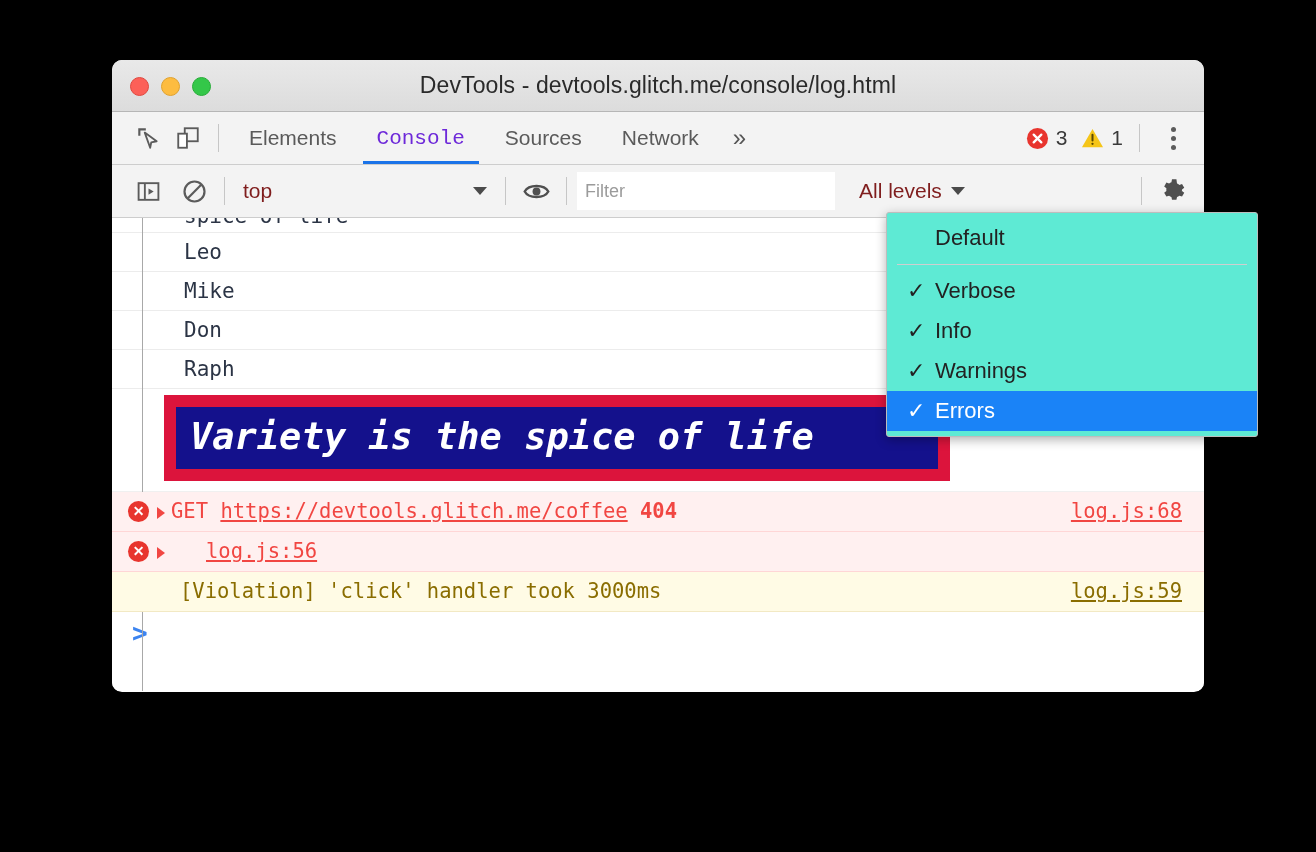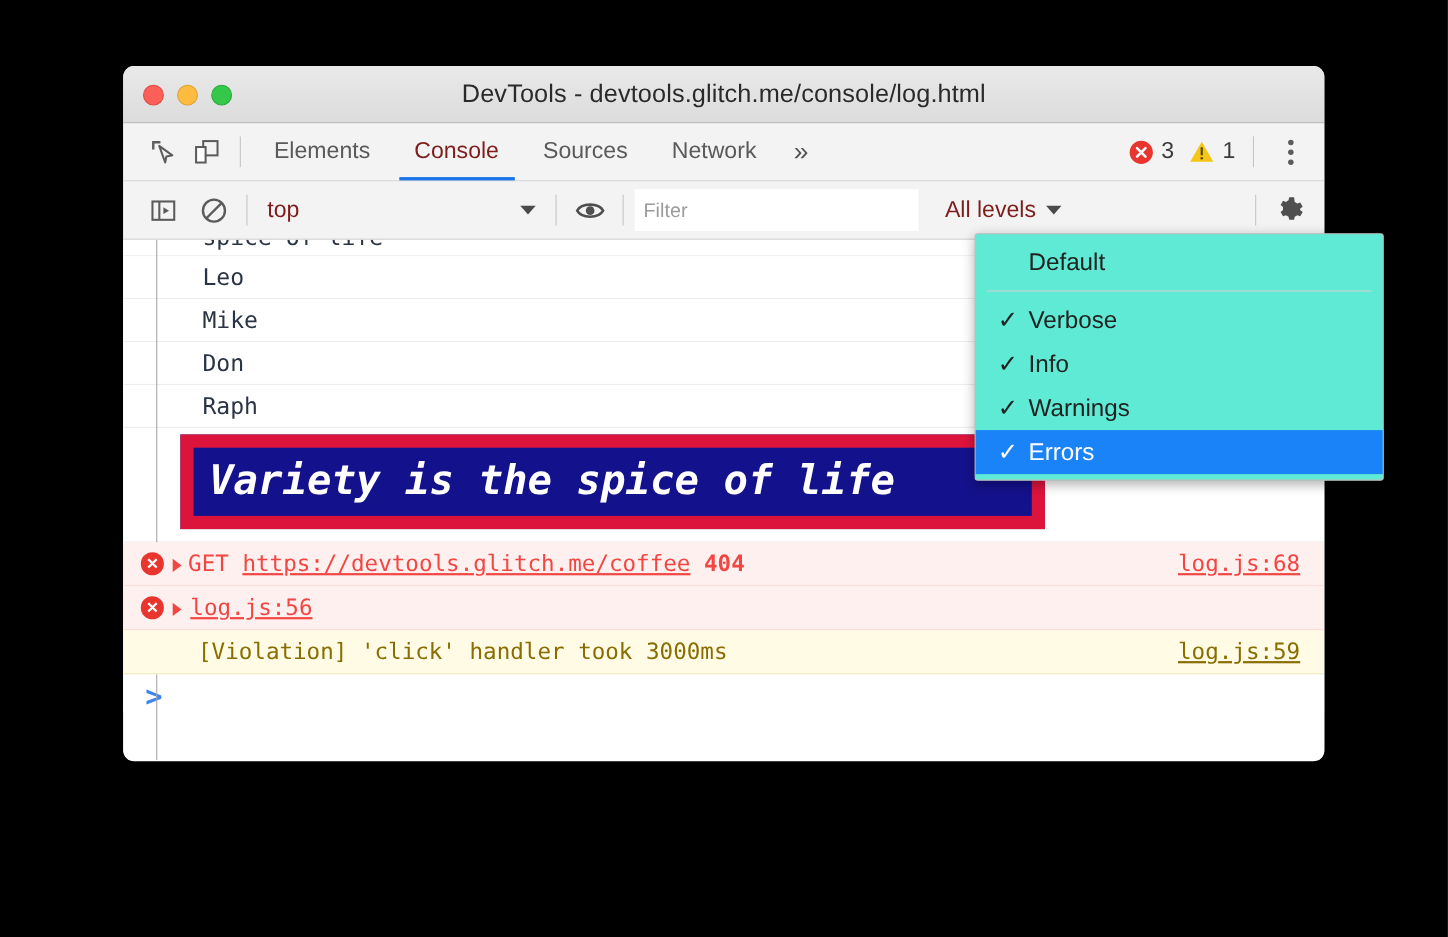--- a/index.html
+++ b/index.html
@@ -60,21 +60,21 @@
   .tabs { display: flex; align-items: center; height: 100%; }
   .tab {
     position: relative;
     height: 100%;
     display: flex; align-items: center;
     padding: 0 20px;
     font-size: 21px;
     color: #5a5a5a;
     white-space: nowrap;
   }
-  .tab.active { color: #7f1d1d; }
+  .tab.active { color: #6d28d9; font-family: Liberation Mono, monospace; }
   .tab.active::after {
     content: ""; position: absolute; left: 6px; right: 6px; bottom: 0;
     height: 3px; background: #1a73e8;
   }
   .tab.more { font-size: 24px; padding: 0 14px; color: #555; }
   .tabbar-right { margin-left: auto; display: flex; align-items: center; gap: 4px; }
   .count-group { display: flex; align-items: center; gap: 7px; }
   .count-num { font-size: 21px; color: #3a3a3a; }
   .kebab { display:flex; flex-direction: column; gap: 4px; align-items:center;
            width: 34px; }
@@ -205,21 +205,21 @@
     flex: 0 0 auto;
     width: 0; height: 0;
     border-top: 6px solid transparent;
     border-bottom: 6px solid transparent;
     border-left: 8px solid #f14642;
     margin: 9px 6px 0 0;
   }
   .log-text { flex: 1 1 auto; white-space: pre-wrap; }
   .log-src {
     flex: 0 0 auto;
-    margin-left: 2px;
+    margin-left: 35px;
     text-decoration: underline;
     white-space: nowrap;
   }
   .warn-indent { padding-left: 52px; }
   .inline-link { text-decoration: underline; }
   .status-404 { font-weight: bold; }
 
   
   .prompt-row {
     display: flex; align-items: flex-start;

